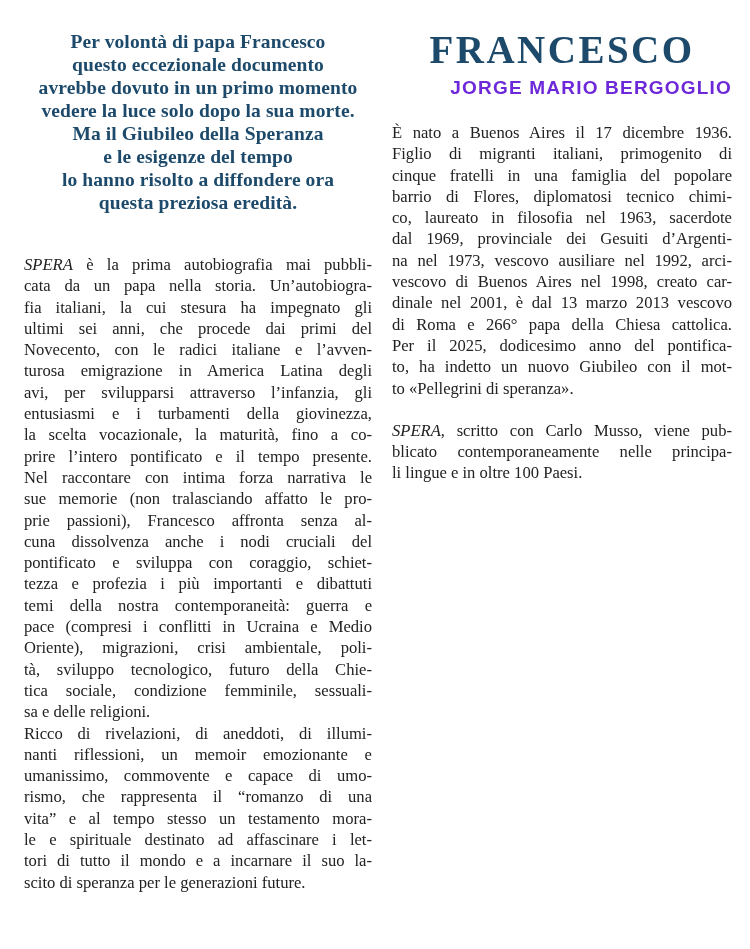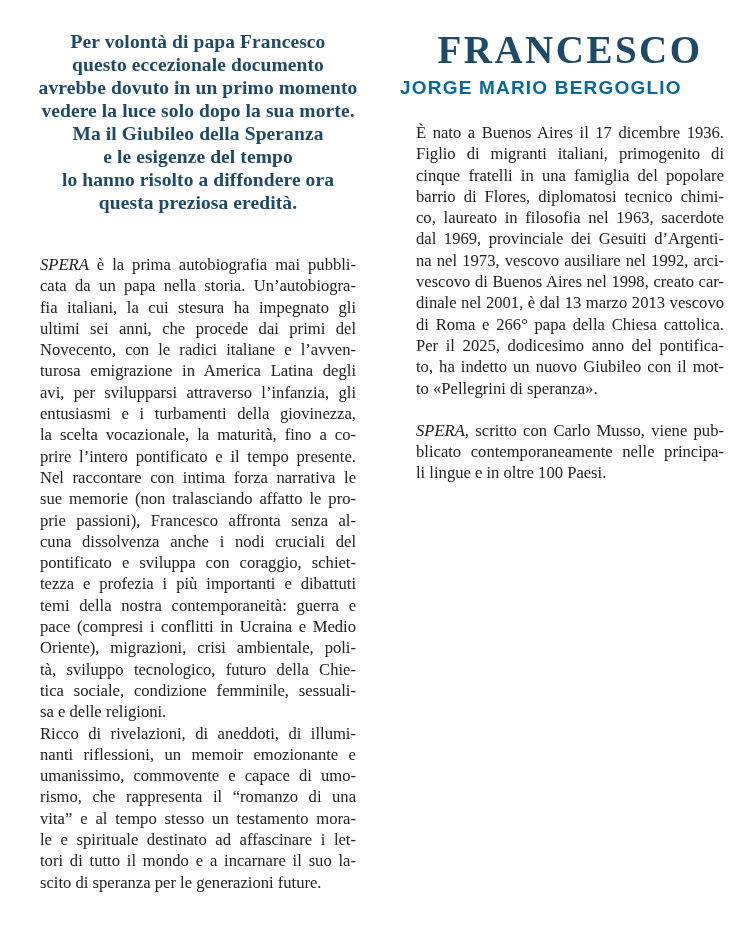--- a/index.html
+++ b/index.html
@@ -15,21 +15,21 @@
       font-family: "DejaVu Serif", "Liberation Serif", serif;
     }
     .col-left {
       position: absolute;
       left: 24px;
       top: 30px;
       width: 348px;
     }
     .col-right {
       position: absolute;
-      left: 400px;
+      left: 392px;
       top: 30px;
       width: 340px;
     }
     .quote {
       color: #1d4a6b;
       font-family: "Liberation Serif", serif;
       font-weight: bold;
       font-size: 19.5px;
       line-height: 23px;
       text-align: center;
@@ -39,21 +39,21 @@
     .quote .qline {
       display: block;
       white-space: nowrap;
       text-align: center;
     }
     .body-text {
       font-family: "Liberation Serif", serif;
       color: #222222;
       font-size: 16.6px;
       line-height: 21.3px;
-      margin: 16px;
+      margin: 0;
     }
     .body-text .bline {
       display: block;
       white-space: nowrap;
       text-align: justify;
       text-align-last: justify;
     }
     .body-text .bline.last {
       text-align-last: left;
     }
@@ -64,26 +64,26 @@
       color: #1d4a6b;
       font-family: "Liberation Serif", serif;
       font-weight: bold;
       font-size: 39px;
       line-height: 40px;
       text-align: center;
       letter-spacing: 2.5px;
       margin: 0;
     }
     .subtitle {
-      color: #0369a1;
+      color: #6d28d9;
       font-family: "Liberation Sans", sans-serif;
       font-weight: bold;
       font-size: 19px;
       line-height: 24px;
-      text-align: left;
+      text-align: right;
       letter-spacing: 1.2px;
       margin: 6px 0 0 0;
     }
     .bio {
       margin-top: 22px;
     }
     .note {
       margin-top: 21px;
     }
     em {

